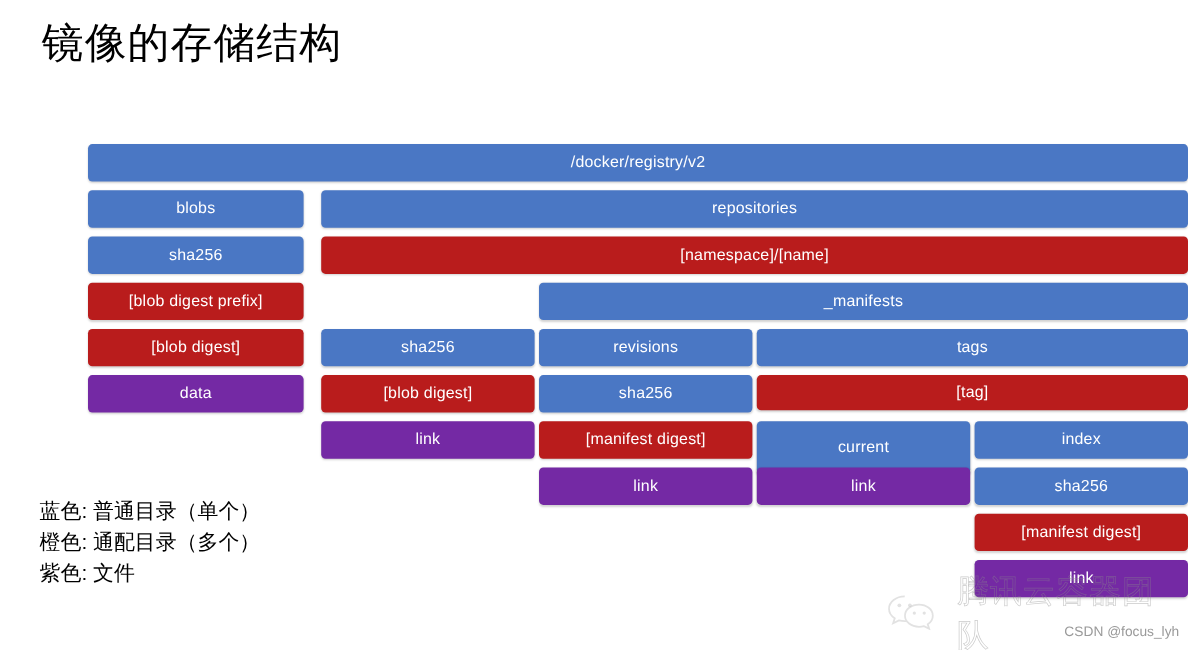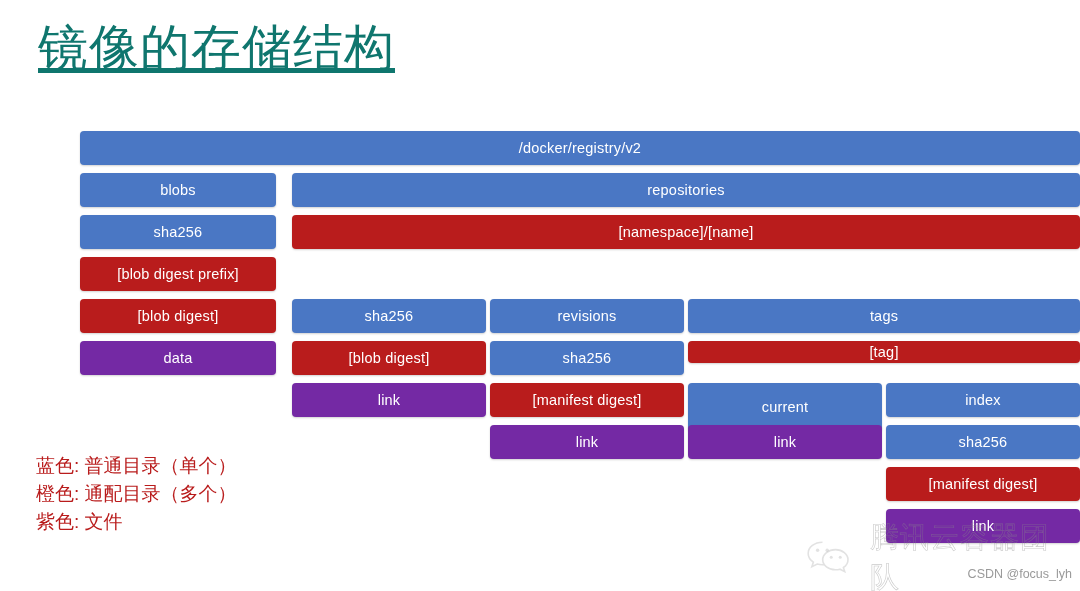--- a/index.html
+++ b/index.html
@@ -6,27 +6,26 @@
   body{
     width:1080px;height:591px;
     background:#ffffff;
     font-family:"Liberation Sans","DejaVu Sans",sans-serif;
     position:relative;
     overflow:hidden;
   }
   #page-title{
     position:absolute;
     left:38px; top:18px;
-    font-size:50px;
+    font-size:38px;
     font-weight:400;
-    color:#0f766e;
+    color:#000000;
     letter-spacing:1px;
     line-height:1.2;
     white-space:nowrap;
-    text-decoration:underline;
   }
   #diagram{
     position:absolute;
     left:0; top:0;
     width:1080px; height:591px;margin-left:48px;
   }
   .box{
     position:absolute;
     box-sizing:border-box;
     border-radius:4px;
@@ -42,21 +41,21 @@
     letter-spacing:.2px;
   }
   .blue{background:#4A77C4;}
   .orange{background:#b91c1c;}
   .purple{background:#7429A4;}
 
   #legend{
     position:absolute;
     left:36px; top:452px;
     font-size:19px;
-    color:#b91c1c;
+    color:#000000;
     line-height:1.48;
   }
   .legend-line{white-space:nowrap;}
 
   #watermark{
     position:absolute;
     left:806px; top:518px;
     width:270px;
     height:70px;
     pointer-events:none;
@@ -89,28 +88,29 @@
 
 <div id="page-title">镜像的存储结构</div>
 
 <div id="diagram">
     <div class="box blue" style="left: 32px; top: 131px; width: 1000px; height: 34px;">/docker/registry/v2</div>
     <div class="box blue" style="left: 32px; top: 173px; width: 196px; height: 34px;">blobs</div>
     <div class="box blue" style="left: 244px; top: 173px; width: 788px; height: 34px;">repositories</div>
     <div class="box blue" style="left: 32px; top: 215px; width: 196px; height: 34px;">sha256</div>
     <div class="box orange" style="left: 244px; top: 215px; width: 788px; height: 34px;">[namespace]/[name]</div>
     <div class="box orange" style="left: 32px; top: 257px; width: 196px; height: 34px;">[blob digest prefix]</div>
+    <div class="box blue" style="left: 442px; top: 257px; width: 590px; height: 34px;">_manifests</div>
     <div class="box orange" style="left: 32px; top: 299px; width: 196px; height: 34px;">[blob digest]</div>
     <div class="box blue" style="left: 244px; top: 299px; width: 194px; height: 34px;">sha256</div>
     <div class="box blue" style="left: 442px; top: 299px; width: 194px; height: 34px;">revisions</div>
     <div class="box blue" style="left: 640px; top: 299px; width: 392px; height: 34px;">tags</div>
     <div class="box purple" style="left: 32px; top: 341px; width: 196px; height: 34px;">data</div>
     <div class="box orange" style="left: 244px; top: 341px; width: 194px; height: 34px;">[blob digest]</div>
     <div class="box blue" style="left: 442px; top: 341px; width: 194px; height: 34px;">sha256</div>
-    <div class="box orange" style="left: 640px; top: 341px; width: 392px; height: 22px;">[tag]</div>
+    <div class="box orange" style="left: 640px; top: 341px; width: 392px; height: 32px;">[tag]</div>
     <div class="box purple" style="left: 244px; top: 383px; width: 194px; height: 34px;">link</div>
     <div class="box orange" style="left: 442px; top: 383px; width: 194px; height: 34px;">[manifest digest]</div>
     <div class="box blue" style="left: 640px; top: 383px; width: 194px; height: 48px;">current</div>
     <div class="box blue" style="left: 838px; top: 383px; width: 194px; height: 34px;">index</div>
     <div class="box purple" style="left: 442px; top: 425px; width: 194px; height: 34px;">link</div>
     <div class="box purple" style="left: 640px; top: 425px; width: 194px; height: 34px;">link</div>
     <div class="box blue" style="left: 838px; top: 425px; width: 194px; height: 34px;">sha256</div>
     <div class="box orange" style="left: 838px; top: 467px; width: 194px; height: 34px;">[manifest digest]</div>
     <div class="box purple" style="left: 838px; top: 509px; width: 194px; height: 34px;">link</div>
   </div>

